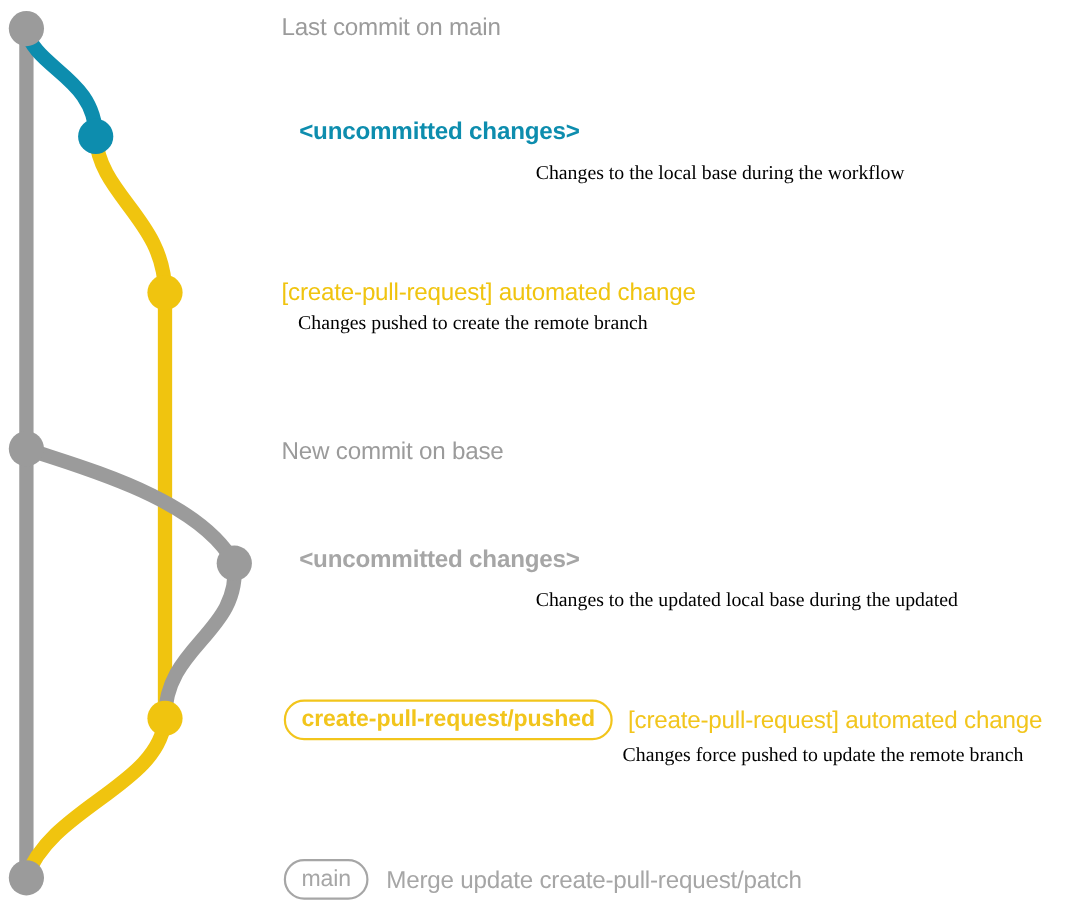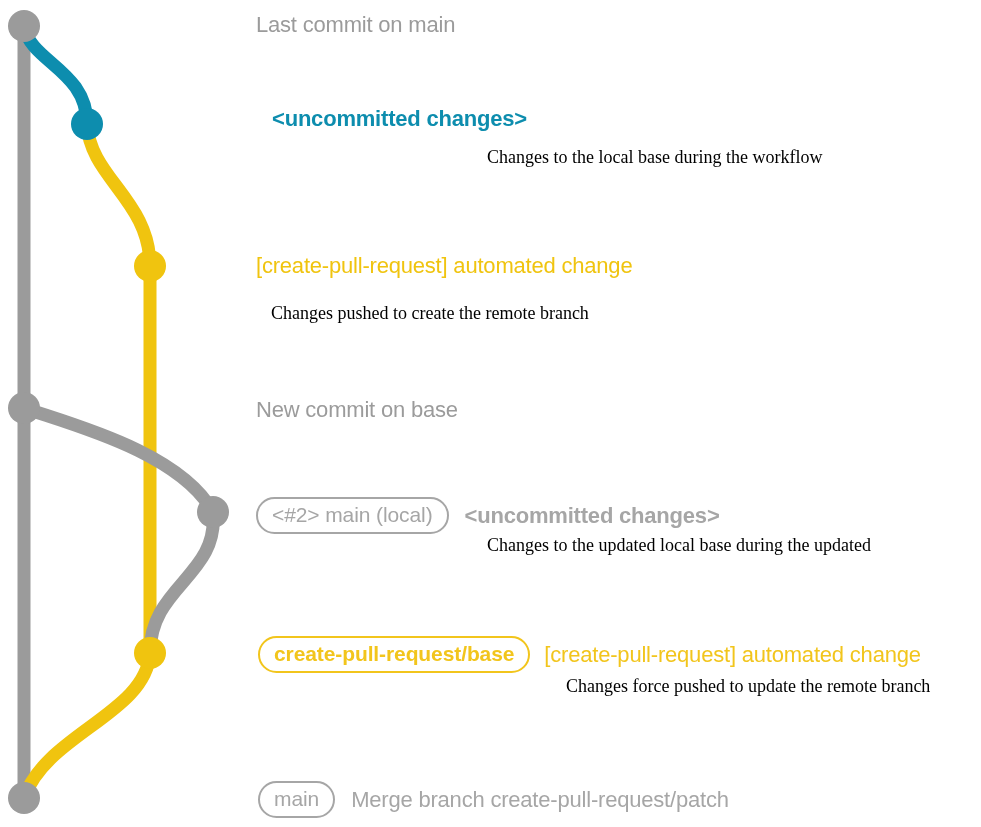--- a/index.html
+++ b/index.html
@@ -102,37 +102,36 @@
 
 <div class="row" style="left:256px; top:108px;">
   <span class="gap" style="width:16px;"></span>
   <span class="headline bold c-blue">&lt;uncommitted changes&gt;</span>
 </div>
 <div class="subtext" style="left:487px; top:148px;">Changes to the local base during the workflow</div>
 
 <div class="row" style="left:256px; top:255px;">
   <span class="headline c-yellow">[create-pull-request] automated change</span>
 </div>
-<div class="subtext" style="left:271px; top:304px;">Changes pushed to create the remote branch</div>
+<div class="subtext" style="left:271px; top:284px;">Changes pushed to create the remote branch</div>
 
 <div class="row" style="left:256px; top:399px;">
   <span class="headline c-gray">New commit on base</span>
 </div>
 
 <div class="row" style="left:256px; top:497px;">
-  <span class="badge thin c-gray-lt">&lt;#2&gt; main (local)</span>
   <span class="gap" style="width:16px;"></span>
   <span class="headline bold c-gray-lt">&lt;uncommitted changes&gt;</span>
 </div>
 <div class="subtext" style="left:487px; top:536px;">Changes to the updated local base during the updated</div>
 
 <div class="row" style="left:258px; top:636px;">
-  <span class="badge c-yellow-lite">create-pull-request/base</span>
+  <span class="badge c-yellow-lite">create-pull-request/pushed</span>
   <span class="gap" style="width:14px;"></span>
   <span class="headline c-yellow-lite">[create-pull-request] automated change</span>
 </div>
 <div class="subtext" style="left:566px; top:677px;">Changes force pushed to update the remote branch</div>
 
 <div class="row" style="left:258px; top:781px;">
   <span class="badge thin c-gray-lt">main</span>
   <span class="gap" style="width:16px;"></span>
-  <span class="headline c-gray-lt">Merge branch create-pull-request/patch</span>
+  <span class="headline c-gray-lt">Merge update create-pull-request/patch</span>
 </div>
 
 </body></html>

